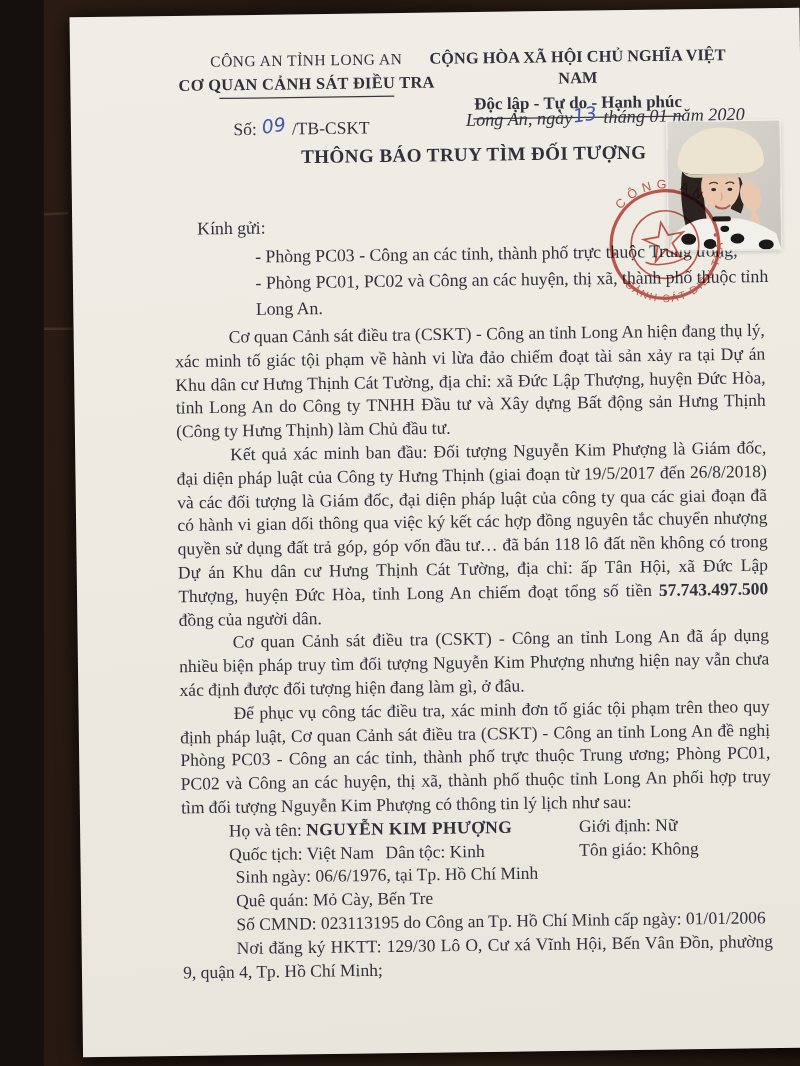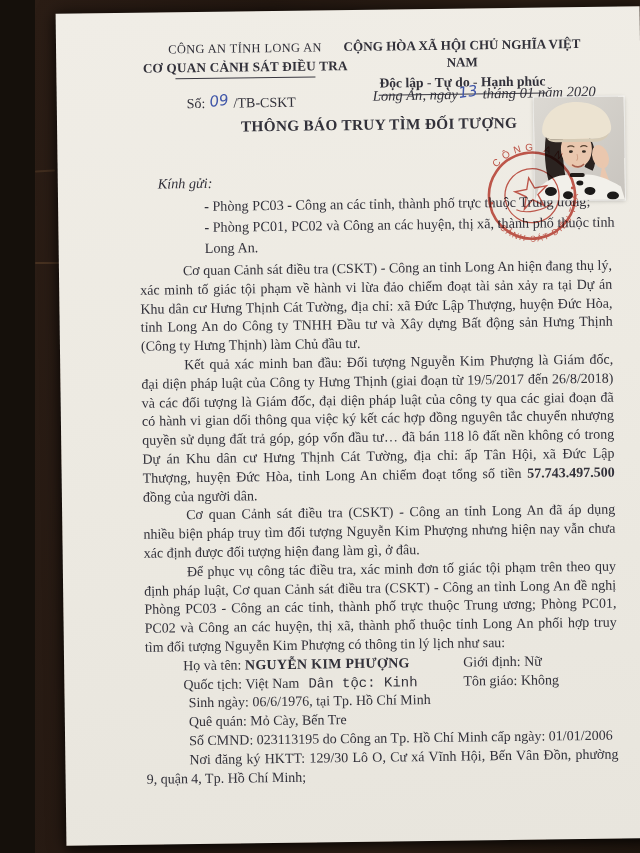--- a/index.html
+++ b/index.html
@@ -30,31 +30,31 @@
   .rule-right{width:168px;}
 
   .doc-number{position:absolute;top:82px;left:130px;font-size:14px;}
   .date-line{position:absolute;top:76px;left:316px;width:260px;font-size:14.6px;font-style:italic;transform:rotate(-0.5deg);}
   .handwritten{display:inline-block;font-family:"DejaVu Sans",sans-serif;font-style:italic;
     color:#4056a8;font-size:15px;transform:rotate(-7deg) translateY(-2px);margin:0 1px;}
 
   .doc-title{position:absolute;top:106px;left:72px;width:500px;text-align:center;
     font-size:15.3px;font-weight:bold;letter-spacing:.3px;}
 
-  .recipients-label{position:absolute;top:163px;left:100px;font-size:14.2px;font-style:italic;}
+  .recipients-label{position:absolute;top:163px;left:100px;font-size:14.2px;}
   .recipient-list{position:absolute;top:184px;left:146px;width:438px;font-size:14.2px;line-height:21px;}
 
   .body-text{position:absolute;top:250px;left:81px;width:472px;font-size:14px;line-height:18.8px;}
   .body-text p{margin:0;text-align:justify;text-indent:43px;}
   .amount{font-weight:bold;}
 
   .info-row{position:relative;text-indent:38px;white-space:nowrap;}
   .info-line{margin:0;text-indent:38px;}
   .info-nowrap{white-space:nowrap;}
-  .col2{position:absolute;left:163px;top:0;text-indent:0;font-family:Liberation Mono, monospace;}
+  .col2{position:absolute;left:163px;top:0;text-indent:0;}
   .col3{position:absolute;left:318px;top:0;text-indent:0;}
   .subject-name{font-weight:bold;letter-spacing:.3px;}
 
   .photo{position:absolute;left:477px;top:90px;width:90px;height:103px;z-index:2;
     box-shadow:0 1px 4px rgba(0,0,0,.25);outline:1px solid rgba(255,255,255,.55);}
   .stamp{position:absolute;left:409px;top:123px;width:130px;height:130px;z-index:3;
     mix-blend-mode:multiply;opacity:.85;transform:rotate(-10deg);}
 </style>
 </head>
 <body>

